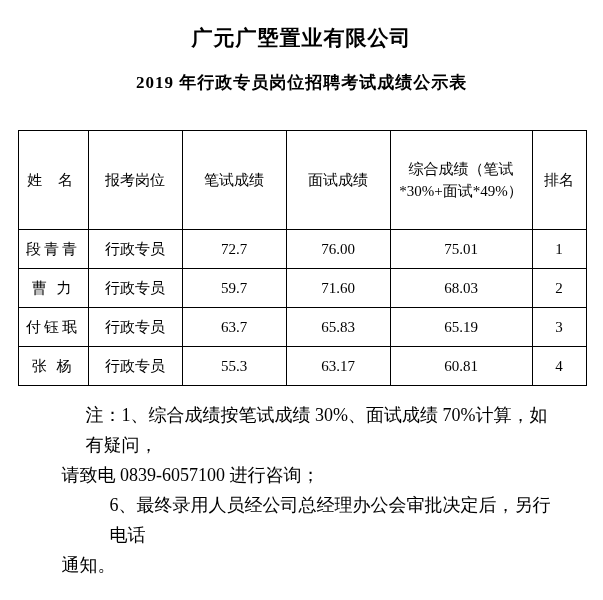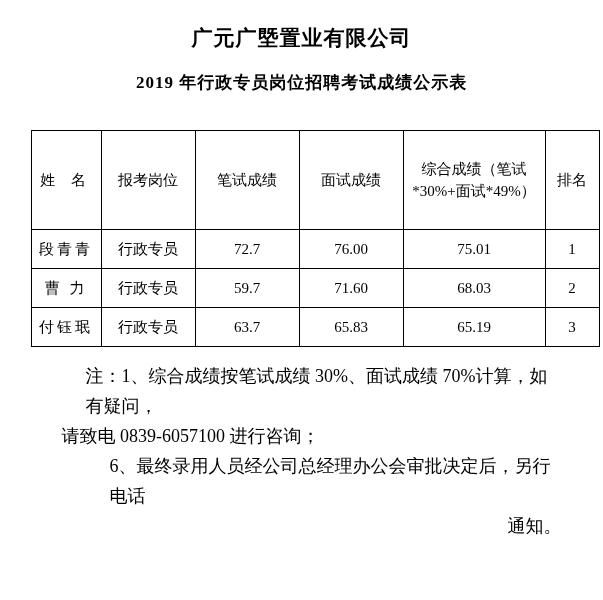--- a/index.html
+++ b/index.html
@@ -38,21 +38,20 @@
     margin-top: 12px;
   }
   .table-wrap {
     margin: 30px auto 0 auto;
     width: 568px;
   }
   table.grades {
     border-collapse: collapse;
     width: 100%;
     table-layout: fixed;
-    margin-left: 13px;
   }
   table.grades th,
   table.grades td {
     border: 1px solid #000000;
     text-align: center;
     vertical-align: middle;
     font-size: 15px;
     font-weight: normal;
     padding: 0;
   }
@@ -87,21 +86,21 @@
     font-size: 18px;
     line-height: 30px;
   }
   .note-p {
     margin: 0;
     text-indent: 0;
   }
   .note-indent1 { padding-left: 44px; }
   .note-indent2 { padding-left: 20px; }
   .note-indent3 { padding-left: 68px; }
-  .note-indent4 { padding-left: 20px; text-align: right; }
+  .note-indent4 { padding-left: 20px; }
 </style>
 </head>
 <body>
 
 <div class="page">
 
   <div class="title-block">
     <div class="title-line1">广元广塈置业有限公司</div>
     <div class="title-line2">2019 年行政专员岗位招聘考试成绩公示表</div>
   </div>
@@ -147,20 +146,28 @@
           <td>2</td>
         </tr>
         <tr>
           <td class="name-cell">付钰珉</td>
           <td>行政专员</td>
           <td>63.7</td>
           <td>65.83</td>
           <td>65.19</td>
           <td>3</td>
         </tr>
+        <tr>
+          <td class="name-cell">张 杨</td>
+          <td>行政专员</td>
+          <td>55.3</td>
+          <td>63.17</td>
+          <td>60.81</td>
+          <td>4</td>
+        </tr>
       </tbody>
     </table>
   </div>
 
   <div class="notes">
     <p class="note-p note-indent1">注：1、综合成绩按笔试成绩 30%、面试成绩 70%计算，如有疑问，</p>
     <p class="note-p note-indent2">请致电 0839-6057100 进行咨询；</p>
     <p class="note-p note-indent3">6、最终录用人员经公司总经理办公会审批决定后，另行电话</p>
     <p class="note-p note-indent4">通知。</p>
   </div>

